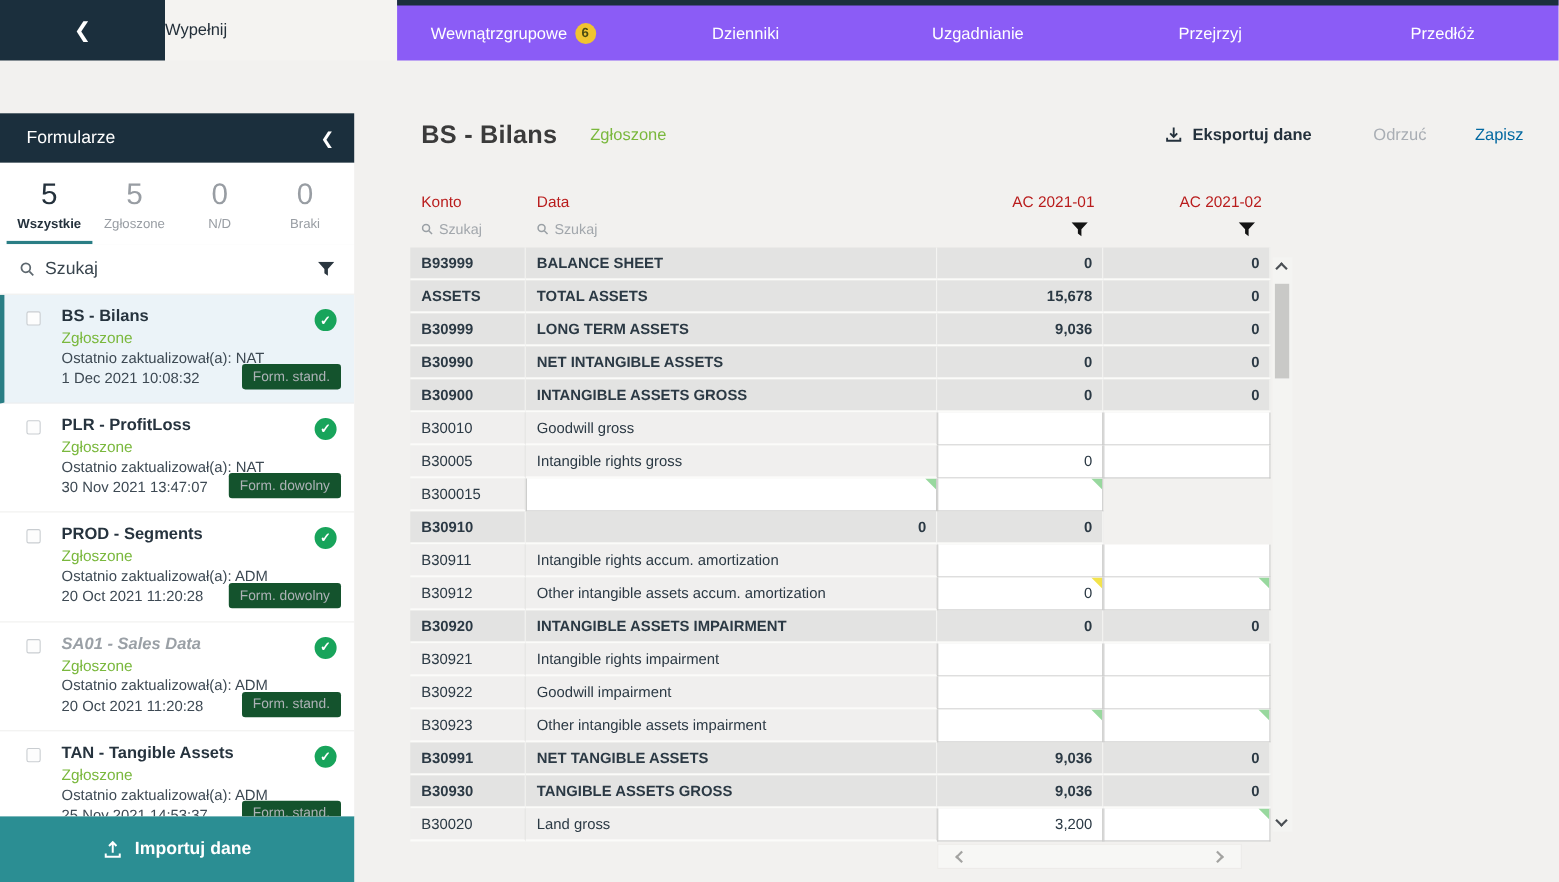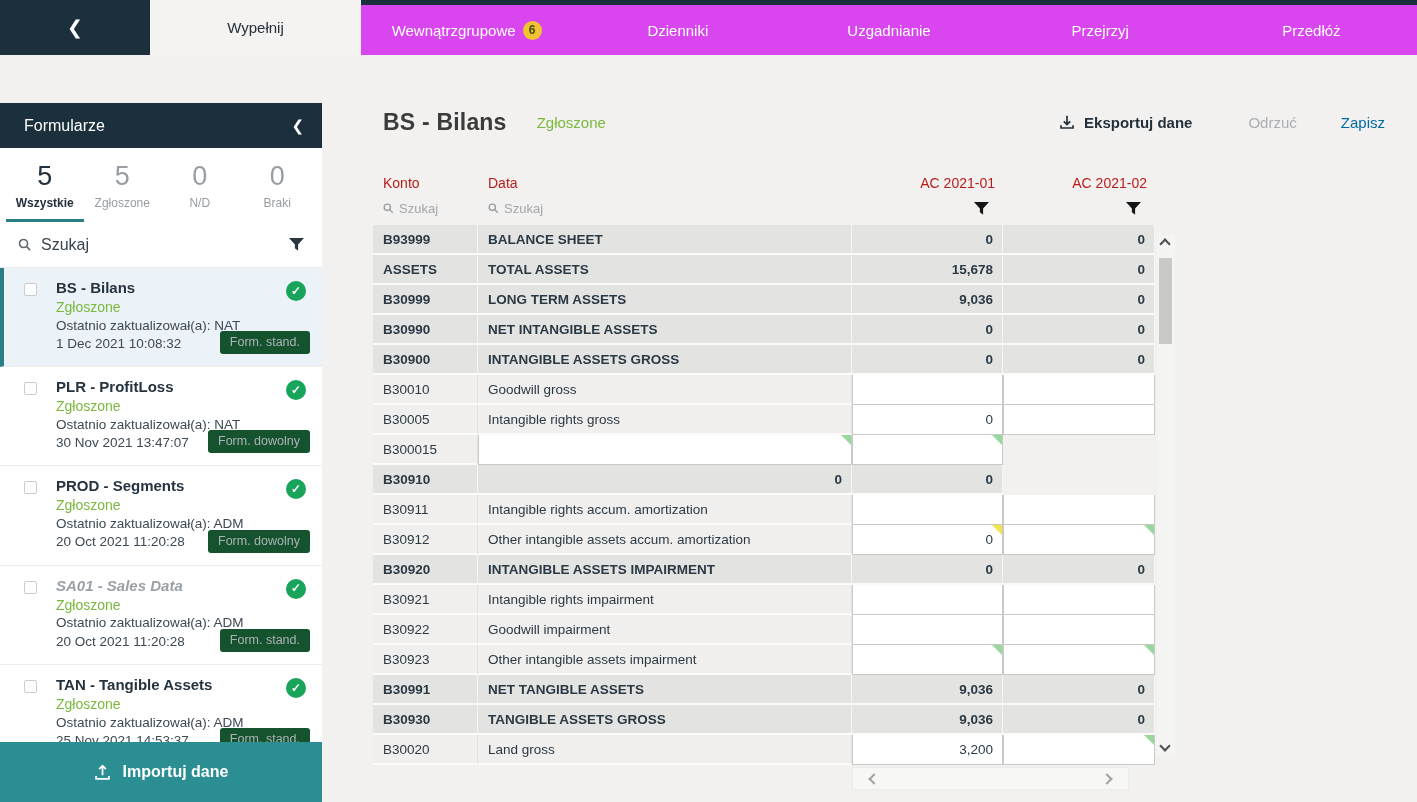--- a/index.html
+++ b/index.html
@@ -2,22 +2,22 @@
 <html><head>
 <meta charset="utf-8">
 <style>
   *{box-sizing:border-box;margin:0;padding:0;}
   html,body{width:1417px;height:802px;overflow:hidden;}
   body{font-family:"Liberation Sans",sans-serif;background:#f2f1ef;position:relative;color:#26333e;}
 
   
   .topnav{display:flex;height:55px;width:100%;}
   .nav-back{width:150px;background:#1b2f3d;color:#fff;display:flex;align-items:center;justify-content:center;font-size:19px;cursor:pointer;flex:none;}
-  .nav-active-tab{width:211px;background:#f4f3f1;color:#232f3a;display:flex;align-items:center;justify-content:center;font-size:15px;cursor:pointer;flex:none;}
-  .nav-teal{flex:1;background:#d946ef;border-top:5px solid #1b2f3d;display:flex;}
+  .nav-active-tab{width:211px;background:#f4f3f1;color:#232f3a;display:flex;align-items:center;justify-content:flex-start;font-size:15px;cursor:pointer;flex:none;}
+  .nav-teal{flex:1;background:#8b5cf6;border-top:5px solid #1b2f3d;display:flex;}
   .nav-tab{flex:1;color:#fff;display:flex;align-items:center;justify-content:center;font-size:15px;gap:7px;cursor:pointer;}
   .nav-badge{background:#f0c431;color:#494a12;width:19px;height:19px;border-radius:50%;display:flex;align-items:center;justify-content:center;font-size:12px;font-weight:700;}
 
   
   .sidebar{position:absolute;left:0;top:103px;bottom:0;width:322px;display:flex;flex-direction:column;}
   .sidebar-header{height:45px;background:#1b2f3d;color:#fff;font-size:16px;display:flex;align-items:center;justify-content:space-between;padding:0 18px 0 24px;flex:none;}
   .collapse{cursor:pointer;font-size:15px;}
   .counters{background:#fff;display:flex;padding:13px 6px 0;flex:none;}
   .counter{flex:1;text-align:center;padding-bottom:9px;cursor:pointer;}
   .counter .num{font-size:27px;color:#989da3;display:block;line-height:1.15;}

